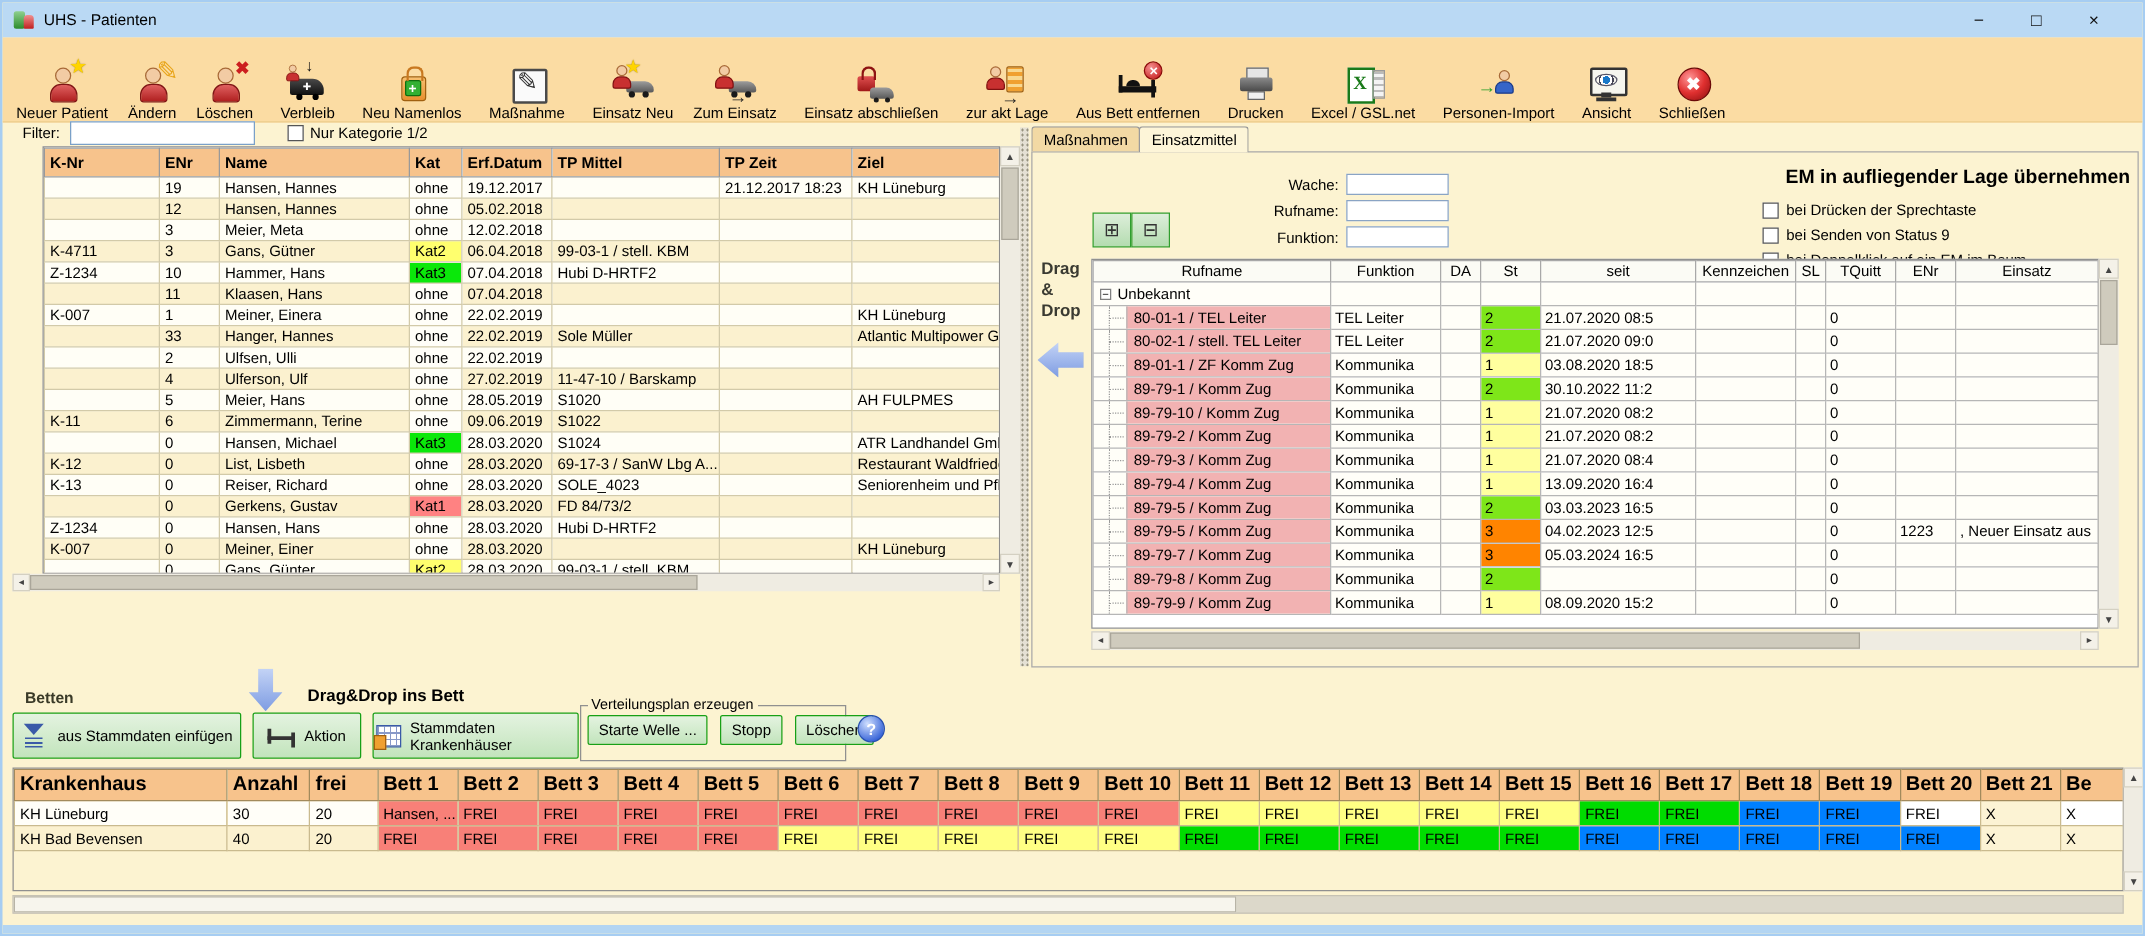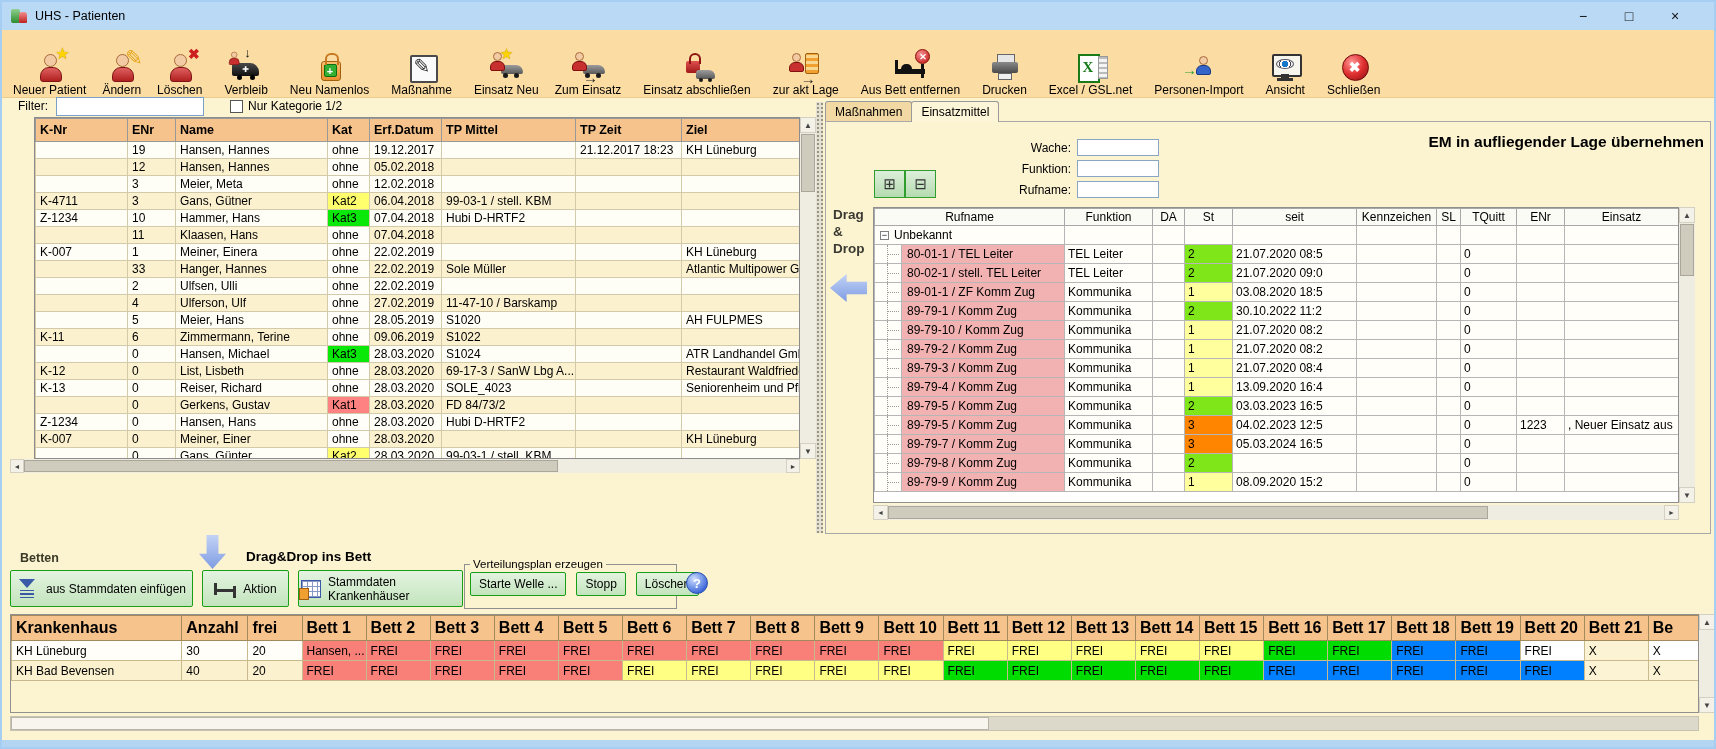--- a/index.html
+++ b/index.html
@@ -707,29 +707,43 @@
       <div class="tree-btns">
         <div class="tree-btn">⊞</div>
         <div class="tree-btn">⊟</div>
       </div>
       <div class="fields" id="em-fields">
           <div class="field-row">
             <span>Wache:</span>
             <input style="">
           </div>
           <div class="field-row">
-            <span>Funktion:</span>
+            <span>Rufname:</span>
             <input style="">
           </div>
           <div class="field-row">
-            <span>Rufname:</span>
+            <span>Funktion:</span>
             <input style="">
           </div>
         </div>
       <div class="em-heading">EM in aufliegender Lage übernehmen</div>
+      <div class="opts opts-right" id="opts-right">
+          <div class="opt">
+            <span class="cb"></span>
+            <span>bei Drücken der Sprechtaste</span>
+          </div>
+          <div class="opt">
+            <span class="cb"></span>
+            <span>bei Senden von Status 9</span>
+          </div>
+          <div class="opt">
+            <span class="cb"></span>
+            <span>bei Doppelklick auf ein EM im Baum</span>
+          </div>
+        </div>
 
       <div class="em-grid-area">
         <div class="em-grid">
           <table class="grid em">
             <colgroup>
                 <col style="width:190px">
                 <col style="width:88px">
                 <col style="width:32px">
                 <col style="width:48px">
               <col style="width:124px">

